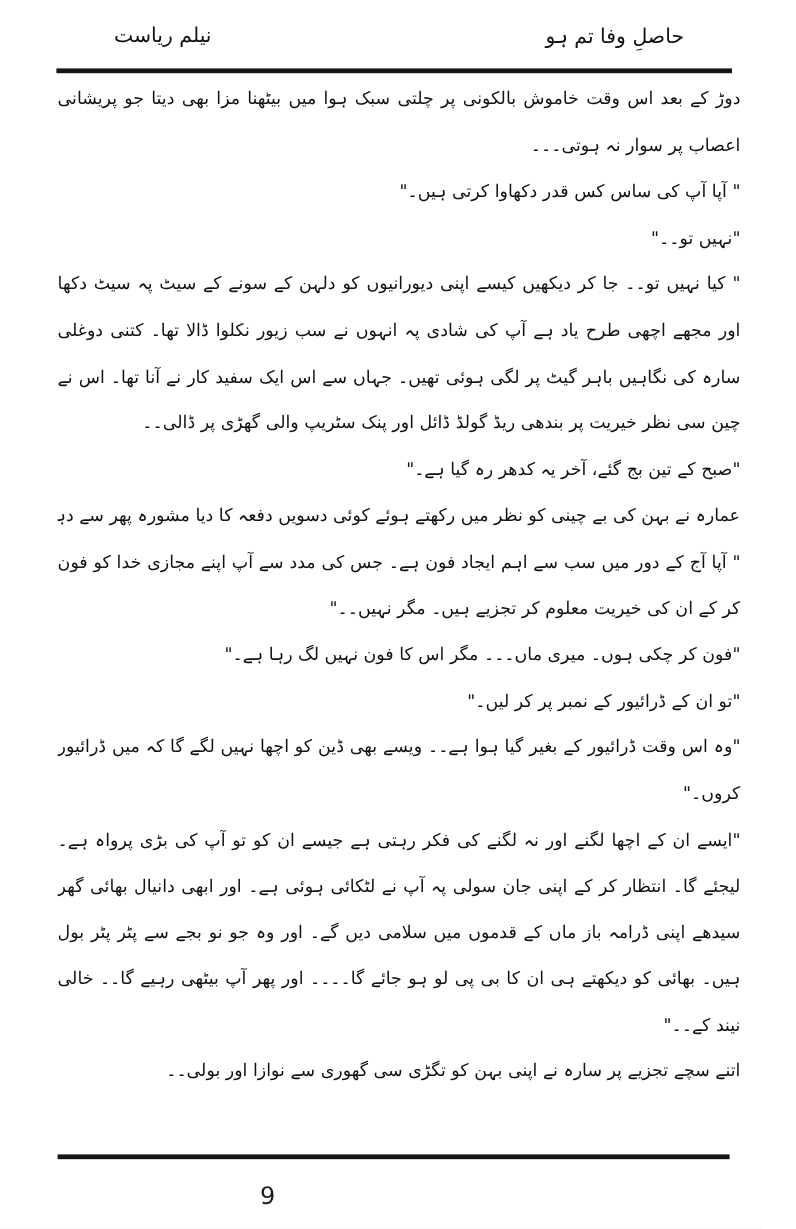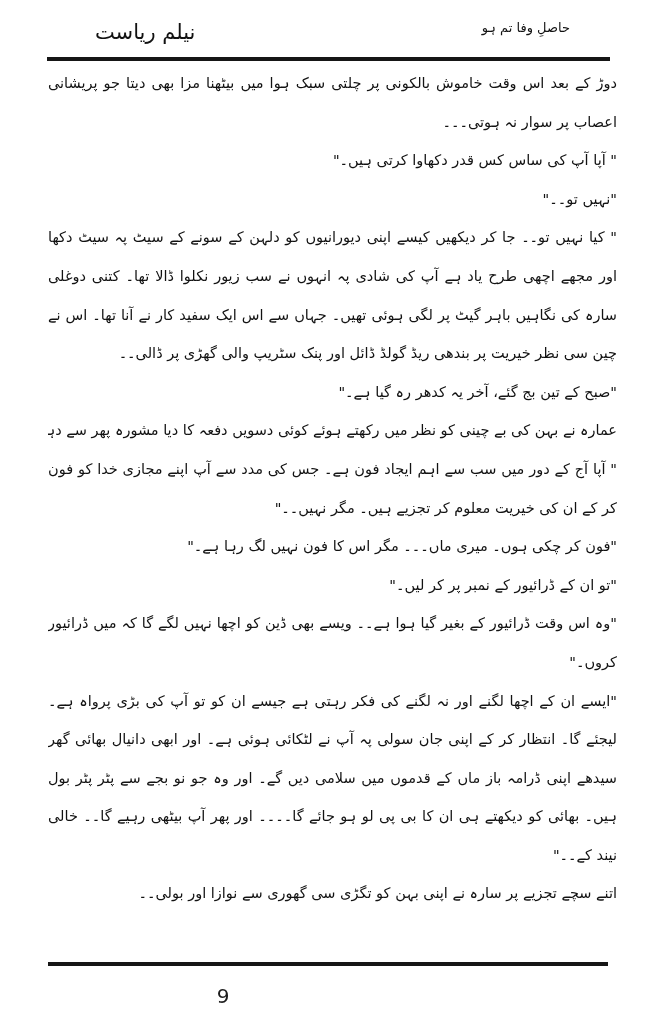--- a/index.html
+++ b/index.html
@@ -19,28 +19,28 @@
     position: absolute;
     top: 14px;
     left: 0;
     right: 0;
     height: 40px;
   }
   .book-title {
     position: absolute;
     right: 93px;
     top: 6px;
-    font-size: 13px;
+    font-size: 17px;
     white-space: nowrap;
   }
   .author-name {
     position: absolute;
     left: 95px;
     top: 6px;
-    font-size: 21px;
+    font-size: 17px;
     white-space: nowrap;
   }
   .rule {
     position: absolute;
     height: 3.5px;
     background: #161616;
   }
   .rule.top    { top: 57px;  left: 47px; width: 563px; }
   .rule.bottom { top: 962px; left: 48px; width: 560px; }
   

